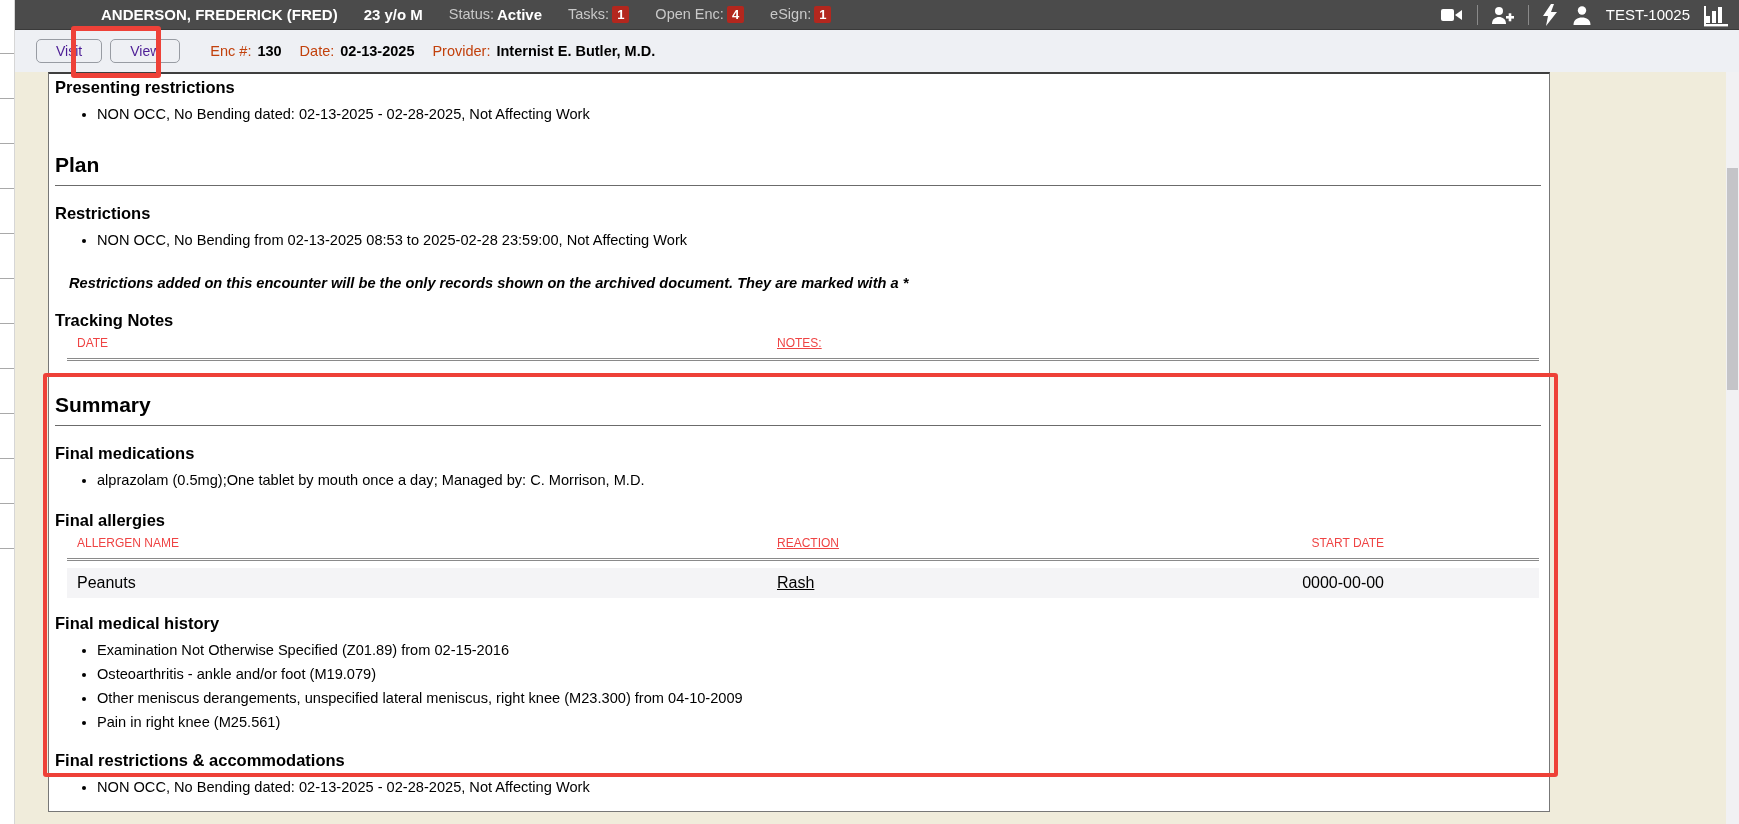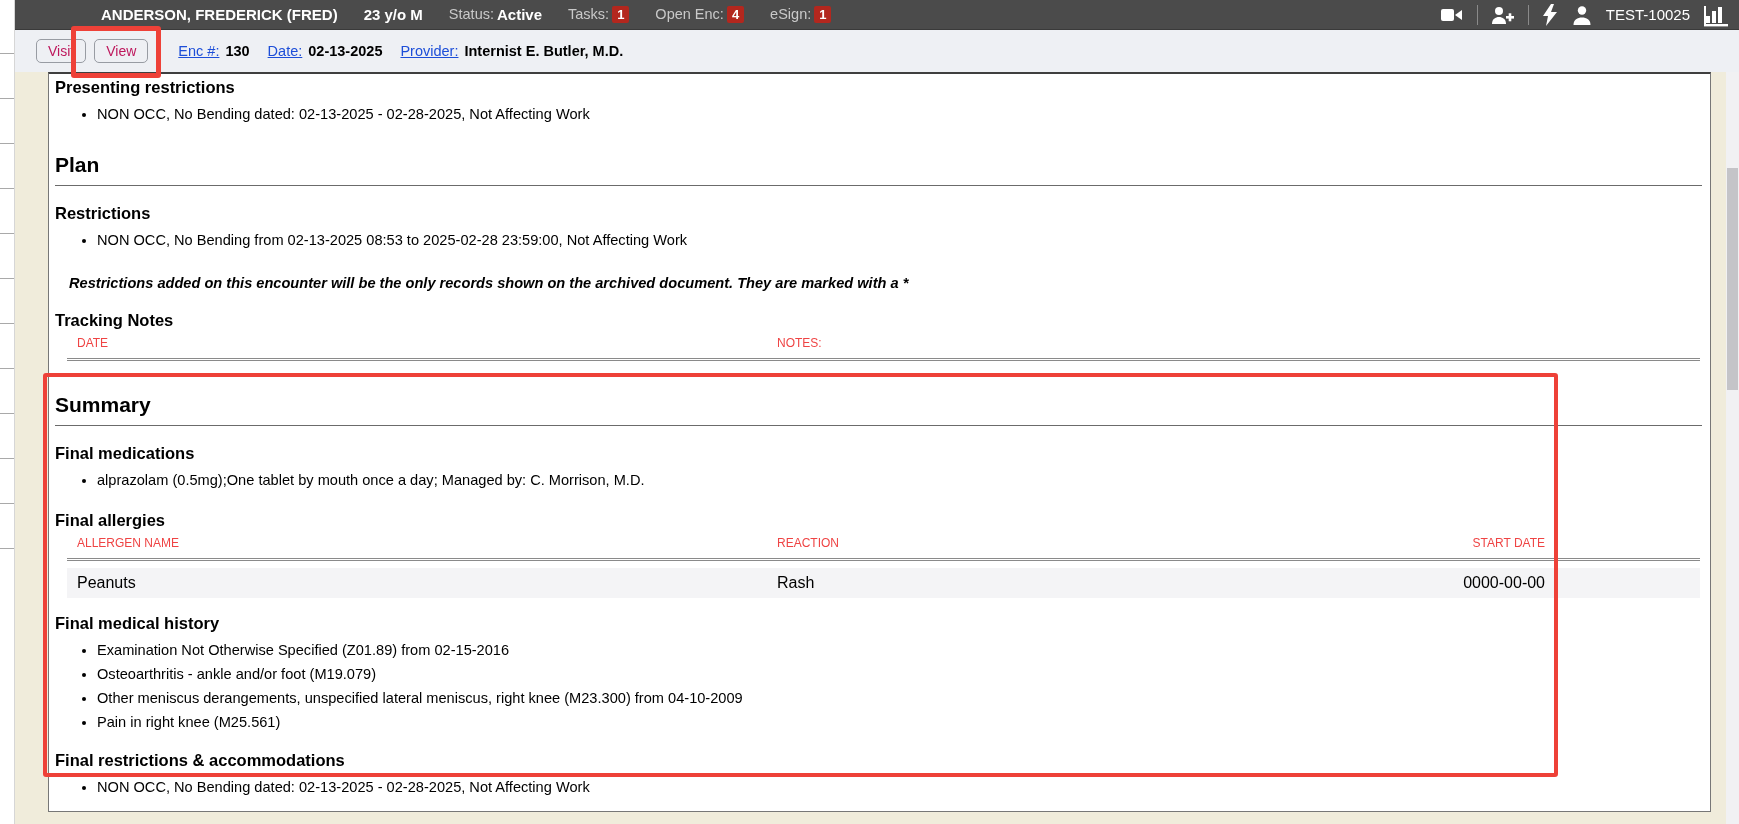--- a/index.html
+++ b/index.html
@@ -30,41 +30,41 @@
   .pb-icon { display:flex; align-items:center; justify-content:center; cursor:pointer; }
   .pb-station { font-size:15px; }
 
   
   .toolbar {
     position:absolute; left:0; top:30px; right:0; height:42px;
     background:#eef0f4; display:flex; align-items:center; gap:8px;
     padding-left:36px; font-size:14.5px; white-space:nowrap;
   }
   .tab {
-    border:1px solid #989ca3; border-radius:5px; padding:3px 11px;
-    color:#be185d; background:#eef0f4; font-size:14px; cursor:pointer;
+    border:1px solid #989ca3; border-radius:5px; padding:3px 19px;
+    color:#4c1d95; background:#eef0f4; font-size:14px; cursor:pointer;
   }
   .tb-meta { display:flex; gap:18px; margin-left:22px; align-items:center; }
   .tb-pair { display:flex; gap:6px; align-items:center; }
-  .tb-label { color:#1d4ed8;text-decoration:underline; }
+  .tb-label { color:#c2410c; }
   .tb-value { color:#000; font-weight:700; }
 
   
   .workspace { position:absolute; left:0; top:72px; right:0; bottom:0; background:#f0ecdb; }
 
   .left-strip {
     position:absolute; left:0; top:0; width:15px; height:824px; z-index:60;
     background-color:#fff;
     background-image:repeating-linear-gradient(to bottom, #ffffff 0 44px, #a9a9a9 44px 45px);
     background-size:15px 545px; background-repeat:no-repeat; background-position:0 9px;
     border-right:1px solid #d6d6d6;
   }
 
   .panel {
-    position:absolute; left:48px; top:0; width:1663px; height:740px;
+    position:absolute; left:48px; top:0; width:1502px; height:740px;
     background:#fff; border:1px solid #777; border-top:2px solid #3f3f3f;
     padding:4px 8px 0 6px; overflow:hidden;
   }
 
   .scrollbar { position:absolute; right:0; top:0; width:13px; bottom:0; background:#f1f1f3; }
   .scroll-thumb { position:absolute; left:1px; right:1px; top:96px; height:222px; background:#c4c4c8; }
 
   
   .h-section { font-size:21px; font-weight:700; margin:28px 0 0 0; }
   .h-section.first-gap { margin-top:32px; }
@@ -74,21 +74,21 @@
   .h-sub.mt16 { margin-top:16px; }
   .h-sub.first { margin-top:0; }
   ul.doc-list { margin:7px 0 0 0; padding-left:42px; }
   ul.doc-list li { font-size:14.6px; line-height:21px; margin-bottom:3px; }
   .note { font-style:italic; font-weight:700; font-size:14.6px; margin:24px 0 0 14px; }
 
   .tbl-head { display:flex; margin:6px 2px 0 12px; font-size:12px; color:#ef4444; }
   .tbl-row  { display:flex; align-items:center; height:30px; background:#f4f4f6;
               font-size:16px; margin:7px 2px 0 12px; }
   .col1 { width:710px; padding-left:10px; }
-  .col2 { flex:1; }
+  .col2 { flex:1;text-decoration:underline; }
   .col3 { width:320px; text-align:right; padding-right:155px; }
   .dbl { height:3px; border-top:1px solid #8a8a8a; border-bottom:1px solid #8a8a8a; margin:8px 2px 0 12px; }
 
   
   .annotation { position:absolute; border:4px solid #ee4138; border-radius:3px;
                 pointer-events:none; z-index:100; background:transparent; }
   .anno-view    { left:71px;  top:26px;  width:90px;   height:52px; border-width:5px; }
   .anno-summary { left:43px;  top:373px; width:1515px; height:404px; }
 
   svg { display:block; }

